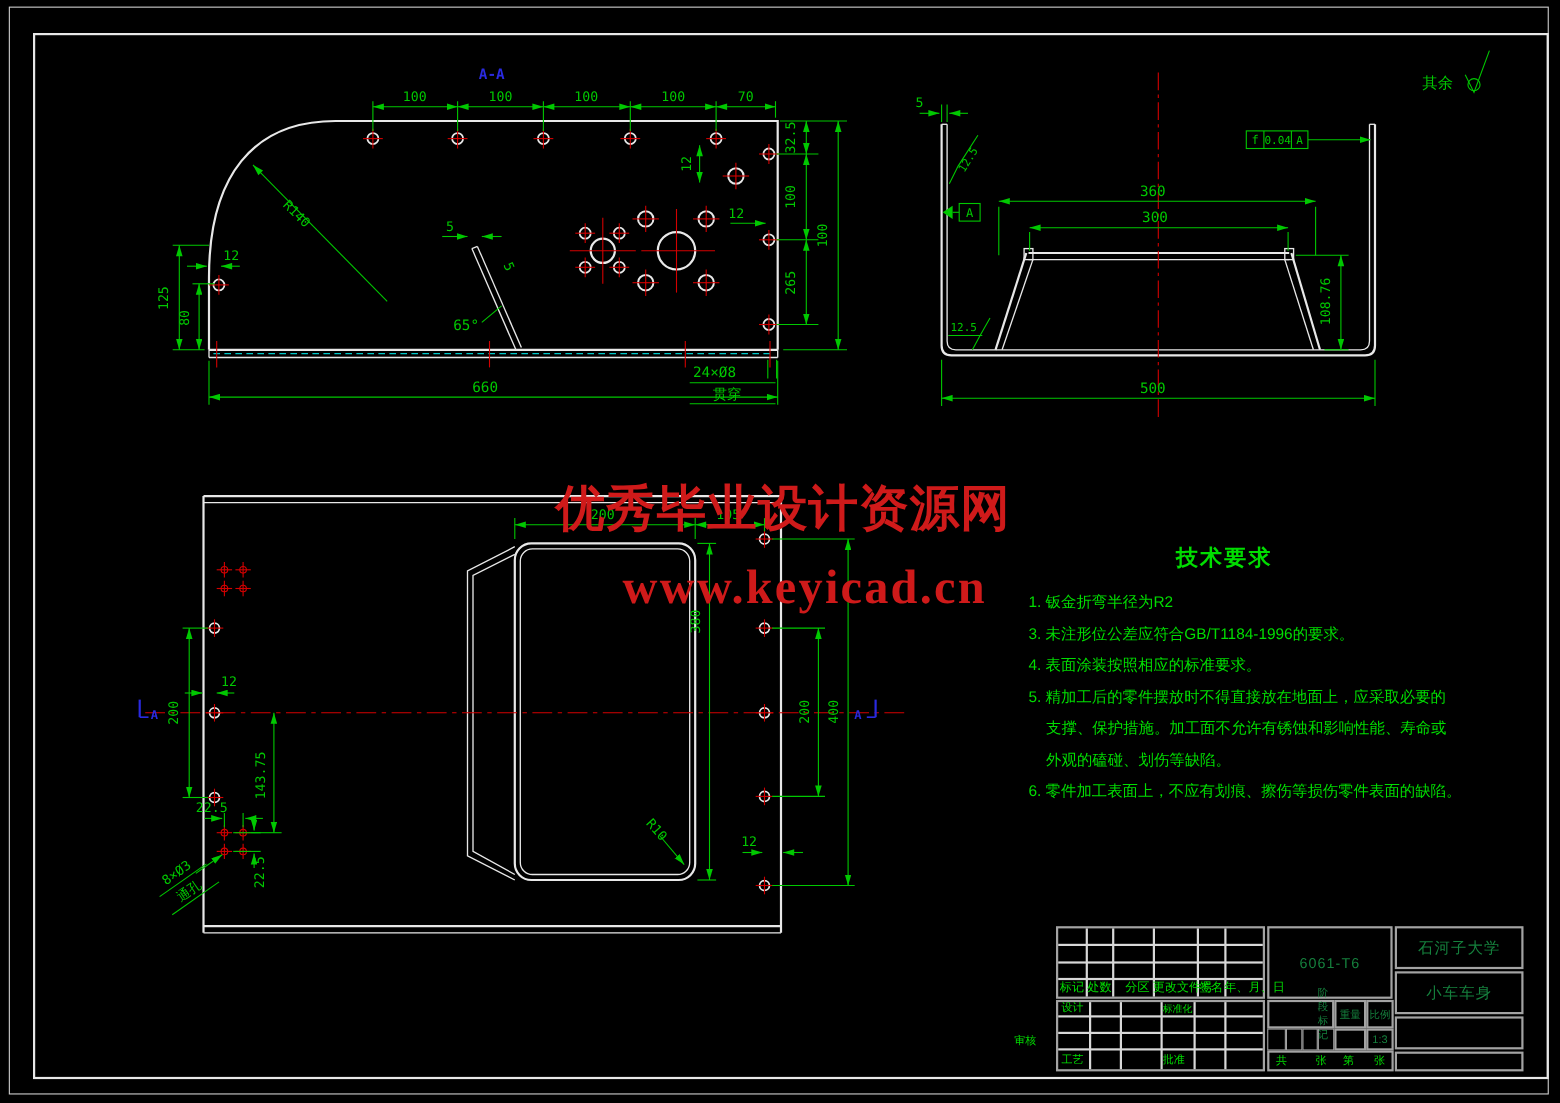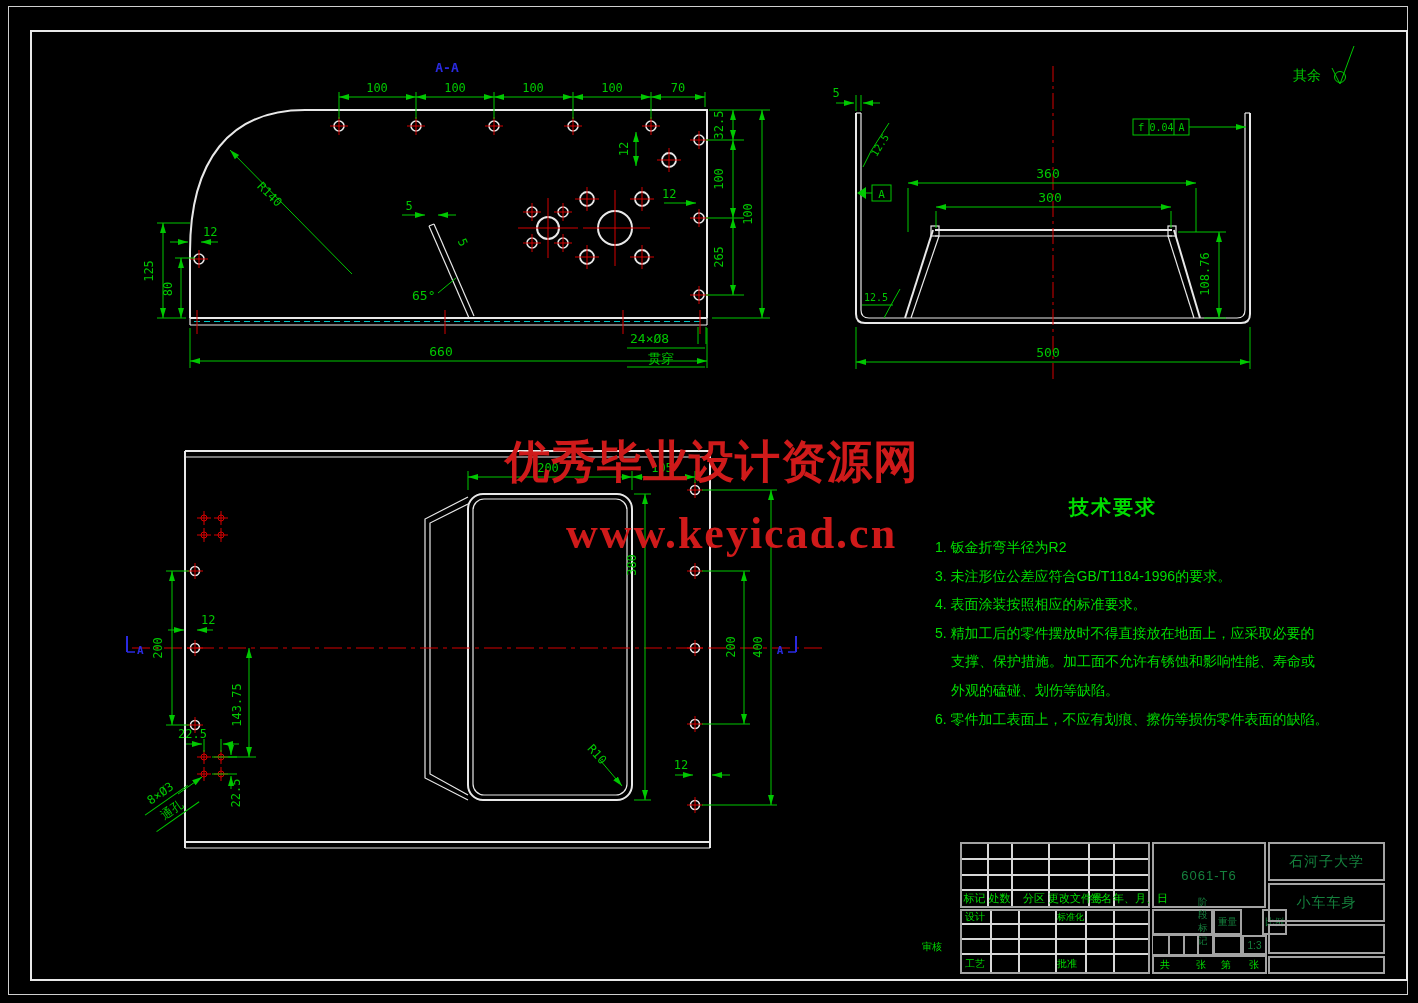--- a/index.html
+++ b/index.html
@@ -427,21 +427,21 @@
     <div class="cellTxt2" style="left:965px;top:910px;">设计</div>
     <div class="cellTxt2" style="left:1057px;top:910px;font-size:9px;">标准化</div>
     <div class="cellTxt2" style="left:922px;top:940px;">审核</div>
     <div class="cellTxt2" style="left:965px;top:957px;">工艺</div>
     <div class="cellTxt2" style="left:1057px;top:957px;">批准</div>
 
     <div class="tb" style="left:1152px;top:842px;width:114px;height:66px;font-size:13px;letter-spacing:1px;">6061-T6</div>
 
     <div class="tb" style="left:1152px;top:909px;width:61px;height:26px;font-size:9.5px;padding-left:44px;">阶段标记</div>
     <div class="tb" style="left:1213px;top:909px;width:29px;height:26px;font-size:9.5px;">重量</div>
-    <div class="tb" style="left:1242px;top:909px;width:25px;height:26px;font-size:9.5px;margin-left:20px;">比例</div>
+    <div class="tb" style="left:1242px;top:909px;width:25px;height:26px;font-size:9.5px;">比例</div>
     <div class="tb nb" style="left:1152px;top:935px;width:17px;height:20px;"></div>
     <div class="tb nb" style="left:1169px;top:935px;width:15px;height:20px;"></div>
     <div class="tb nb" style="left:1184px;top:935px;width:14px;height:20px;"></div>
     <div class="tb nb" style="left:1198px;top:935px;width:15px;height:20px;"></div>
     <div class="tb" style="left:1213px;top:935px;width:29px;height:20px;"></div>
     <div class="tb" style="left:1242px;top:935px;width:25px;height:20px;font-size:10px;">1:3</div>
 
     <div class="tb" style="left:1152px;top:955px;width:115px;height:19px;"></div>
     <div class="cellTxt2" style="left:1160px;top:958px;">共</div>
     <div class="cellTxt2" style="left:1196px;top:958px;">张</div>

